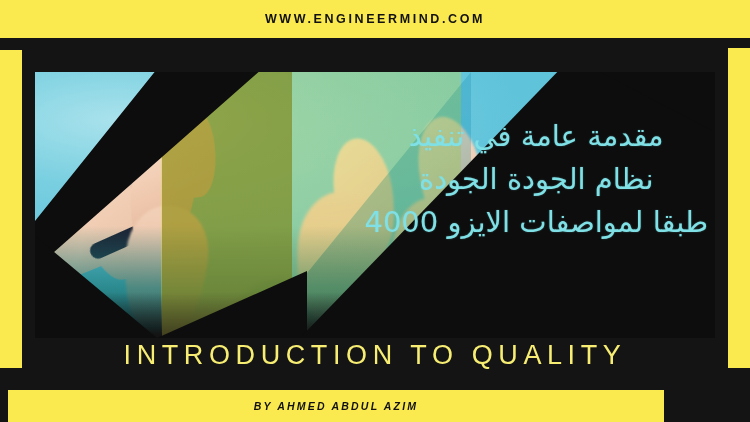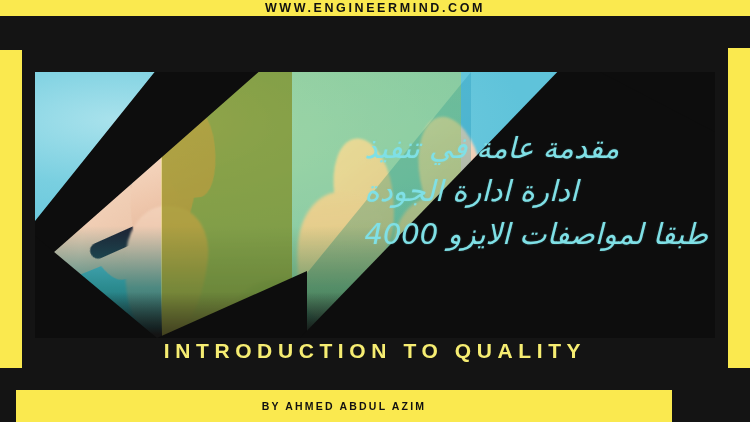--- a/index.html
+++ b/index.html
@@ -9,36 +9,37 @@
   #poster{
     position:relative;
     width:750px;height:422px;
     overflow:hidden;
     background:#141414;
     font-family:"Liberation Sans","DejaVu Sans",sans-serif;
   }
 
   
   .top-banner{
-    position:absolute;left:0;top:0;width:750px;height:16px;
+    position:absolute;left:0;top:0;width:750px;height:38px;
     background:#FAE94F;
     display:flex;align-items:center;justify-content:center;
     z-index:40;
   }
   .top-banner .url{
     font-size:12.5px;font-weight:bold;color:#111;
     letter-spacing:2.6px;
   }
 
   
   .bottom-banner{
-    position:absolute;left:16px;bottom:0;width:656px;height:32px;
+    position:absolute;left:8px;bottom:0;width:656px;height:32px;
     background:#FAE94F;
     display:flex;align-items:center;justify-content:center;
     z-index:40;
+    font-style:italic;
   }
   .bottom-banner .author{
     font-size:10.5px;font-weight:bold;color:#111;
     letter-spacing:2.2px;
   }
 
   
   .black-field{
     position:absolute;left:0;top:31px;width:750px;height:359px;
     background:#141414;z-index:5;
@@ -202,44 +203,43 @@
   }
   
   .photo-fade{
     position:absolute;left:0;right:0;bottom:0;height:46px;
     background:linear-gradient(180deg,rgba(13,13,13,0) 0%, #141414 92%);
     z-index:19;
   }
 
   
   .arabic-block{
-    position:absolute;right:42px;top:127px;
+    position:absolute;right:42px;top:115px;
     z-index:25;
-    text-align:left;direction:rtl;
+    text-align:center;direction:rtl;
     font-family:"DejaVu Sans","Liberation Sans",sans-serif;
-    font-style:italic;
   }
   .arabic-line{
     color:#7FE0E6;
     font-size:29px;
     line-height:1.48;
     font-weight:400;
     white-space:nowrap;
     text-shadow:0 0 2px rgba(127,224,230,0.35);
   }
 
   
   .title-block{
     position:absolute;left:0;right:0;top:336px;
     text-align:center;z-index:28;
   }
   .title-line{
     color:#F6ED72;
-    font-size:21px;
-    font-weight:700;
+    font-size:27px;
+    font-weight:400;
     letter-spacing:5.6px;
     line-height:1.44;
     white-space:nowrap;
   }
 </style>
 </head>
 <body>
 
 <div id="poster">
 
@@ -279,21 +279,21 @@
   <div class="olive-panel2"></div>
 
   <div class="wedge-left"></div>
   <div class="wedge-left2"></div>
   <div class="wedge-mid"></div>
   <div class="wedge-right"></div>
   <div class="wedge-topright"></div>
 
   <div class="arabic-block">
     <div class="arabic-line">مقدمة عامة في تنفيذ</div>
-    <div class="arabic-line">ادارة ادارة الجودة</div>
+    <div class="arabic-line">نظام الجودة الجودة</div>
     <div class="arabic-line">طبقا لمواصفات الايزو 4000</div>
   </div>
 
   <div class="title-block">
     <div class="title-line">INTRODUCTION TO QUALITY</div>
   </div>
 
   <div class="accent-bar left"></div>
   <div class="accent-bar right"></div>
 

